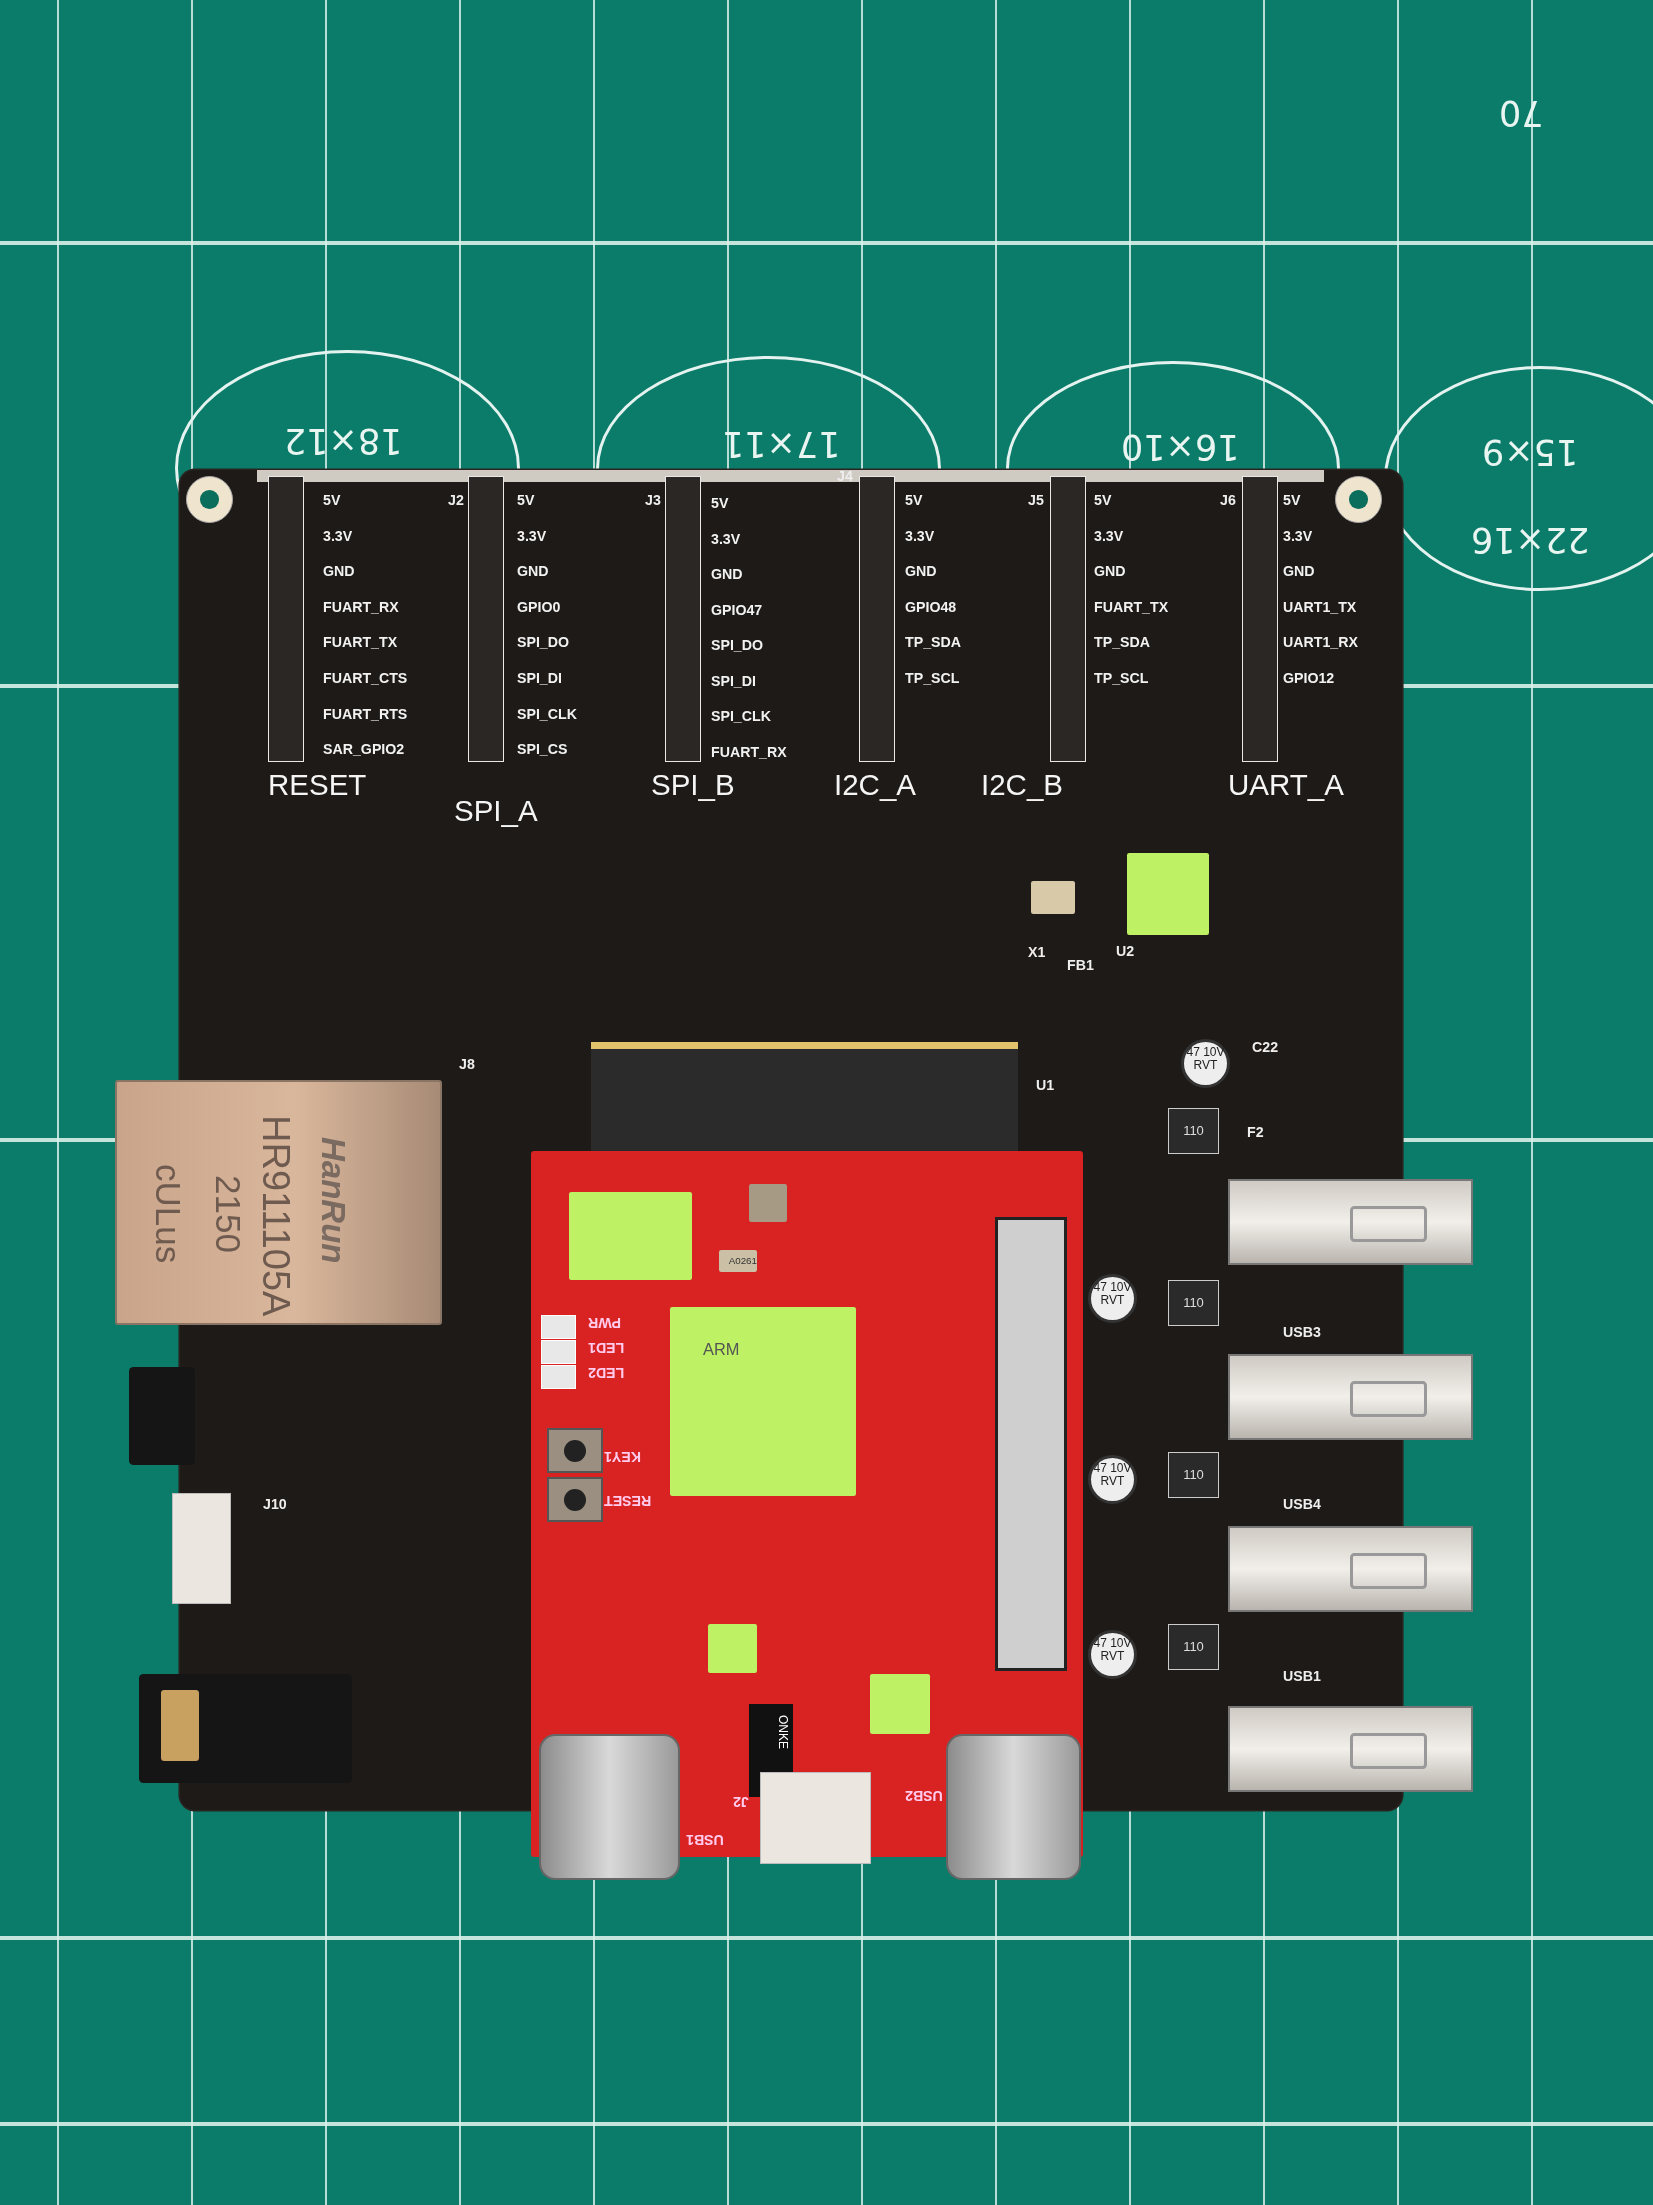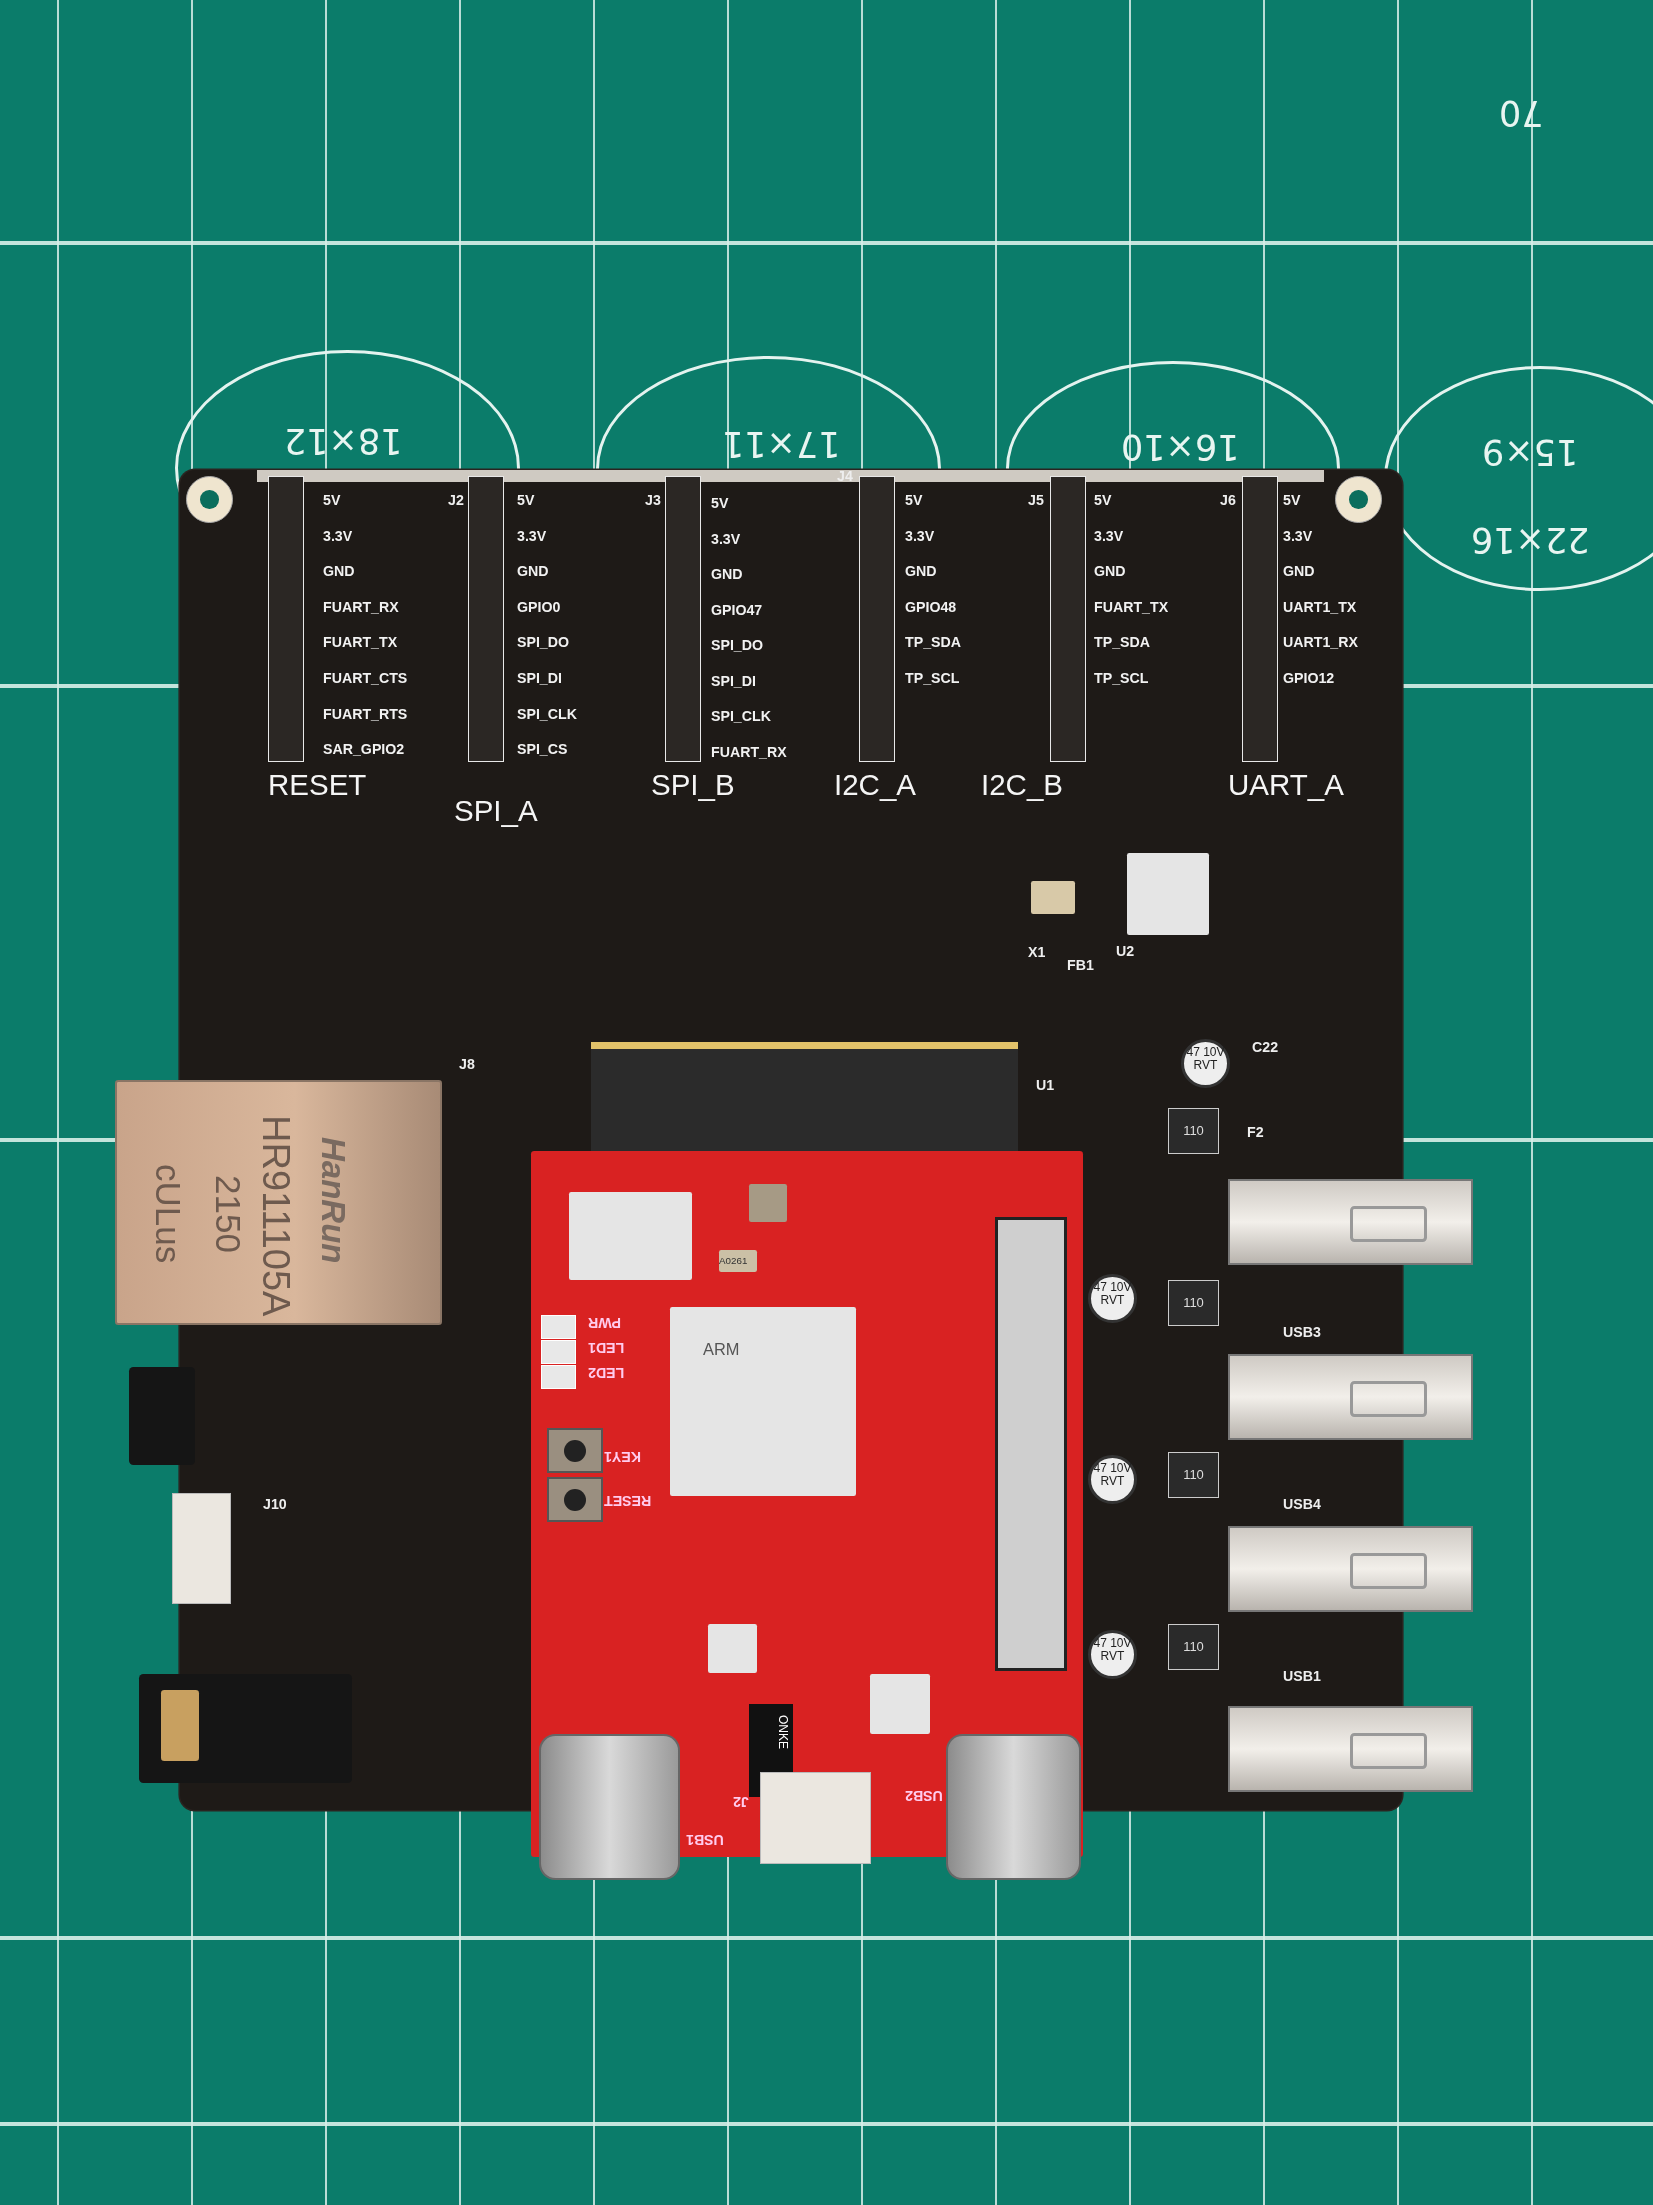--- a/index.html
+++ b/index.html
@@ -13,21 +13,21 @@
   .board-top-strip{position:absolute;left:257px;top:470px;width:1067px;height:12px;background:#cfcac2;}
   .mount-hole{position:absolute;width:45px;height:45px;border-radius:50%;background:#efe5cf;border:1.1px solid #aaa;}
   .mount-hole::after{content:"";position:absolute;left:13px;top:13px;width:18.6px;height:18.6px;border-radius:50%;background:#0b6e5d;}
   .header{position:absolute;width:34px;height:284px;background:#2b2724;border:1.6px solid #e8e8e8;}
   .pin-label{position:absolute;color:#f2f2f2;font-size:14.2px;font-weight:bold;white-space:nowrap;}
   .ref{position:absolute;color:#eeeeee;font-size:14.2px;font-weight:bold;}
   .group-label{position:absolute;color:#f5f5f5;font-size:29.5px;white-space:nowrap;}
   .rj45{position:absolute;left:115px;top:1080px;width:323px;height:241px;background:linear-gradient(90deg,#c9a48a,#d9b79c 55%,#a88b76);border:2.2px solid #8a7565;border-radius:3.3px;}
   .rj45-text{position:absolute;color:#6e5a4e;font-size:35px;transform:rotate(90deg);transform-origin:left top;white-space:nowrap;}
   .red-board{position:absolute;left:531px;top:1151px;width:552px;height:706px;background:#d92222;border-radius:3.3px;}
-  .chip{position:absolute;background:#e5e5e5;border-radius:2.2px;}
+  .chip{position:absolute;background:#bef264;border-radius:2.2px;}
   .chip-label{position:absolute;color:#555;font-size:16.4px;}
   .usbc{position:absolute;width:142px;height:142px;background:linear-gradient(90deg,#8c8c8c,#d9d9d9,#9a9a9a);border-radius:16.4px;border:2.2px solid #666;}
   .usba{position:absolute;width:241px;height:82px;background:linear-gradient(180deg,#cfcac4,#f2efea,#b9b4ae);border:2.2px solid #777;}
   .usba-slot{position:absolute;left:120px;top:24.6px;width:71px;height:30px;border:3.3px solid #999;border-radius:4.4px;}
   .cap{position:absolute;width:49px;height:49px;border-radius:50%;background:#eeeeee;border:3.3px solid #333;color:#222;font-size:12px;text-align:center;line-height:13px;padding-top:4.4px;box-sizing:border-box;}
   .fuse{position:absolute;width:49px;height:44px;background:#2a2a2a;border:1.6px solid #ccc;color:#ddd;font-size:13px;text-align:center;line-height:44px;}
   .connector-white{position:absolute;background:#ebe7e0;border:1.1px solid #bbb;}
   .jack{position:absolute;background:#151515;border-radius:4.4px;}
   .edge-connector{position:absolute;left:591px;top:1042px;width:427px;height:109px;background:#2b2b2b;border-top:7.7px solid #e2c26a;}
   .ffc{position:absolute;left:995px;top:1217px;width:66px;height:448px;background:#cfcfcf;border:3.3px solid #222;}
@@ -205,21 +205,21 @@
 <div class="ref" style="left:1283px;top:1324px">USB3</div>
 <div class="ref" style="left:1283px;top:1496px">USB4</div>
 <div class="ref" style="left:1283px;top:1668px">USB1</div>
 
 <div class="red-board"></div>
 <div class="chip" style="left:569px;top:1192px;width:123px;height:88px"></div>
 <div class="chip" style="left:670px;top:1307px;width:186px;height:189px">
   <div class="chip-label" style="left:33px;top:33px">ARM</div>
 </div>
 <div class="chip" style="left:749px;top:1184px;width:38px;height:38px;background:#a69a85"></div>
-<div class="chip" style="left:719px;top:1250px;width:38px;height:22px;background:#cbc0a6;color:#333;font-size:9.8px;text-align:left;line-height:22px"><span>A0261</span></div>
+<div class="chip" style="left:719px;top:1250px;width:38px;height:22px;background:#cbc0a6;color:#333;font-size:9.8px;text-align:right;line-height:22px"><span>A0261</span></div>
 <div class="ffc"></div>
 
 <div class="led" style="left:541px;top:1315px"></div>
 <div class="silk" style="left:588px;top:1315px">PWR</div>
 <div class="led" style="left:541px;top:1340px"></div>
 <div class="silk" style="left:588px;top:1340px">LED1</div>
 <div class="led" style="left:541px;top:1365px"></div>
 <div class="silk" style="left:588px;top:1365px">LED2</div>
 
 <div class="button" style="left:547px;top:1428px"></div>

